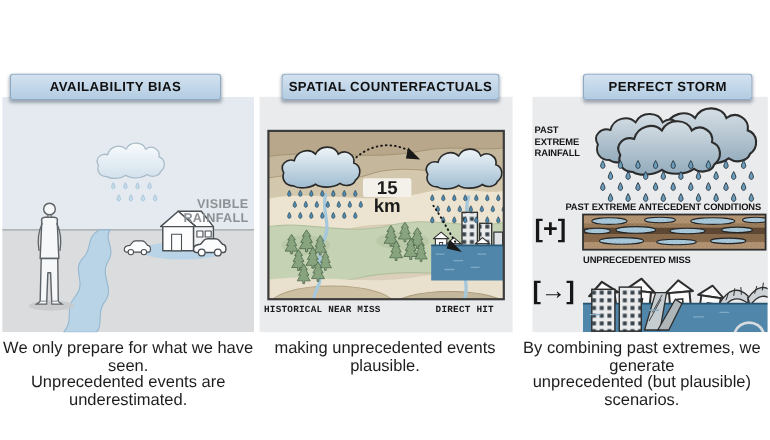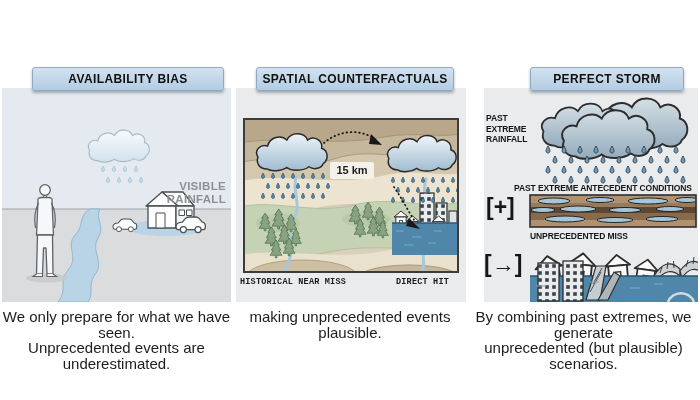--- a/index.html
+++ b/index.html
@@ -12,21 +12,21 @@
        font-size:12px;font-weight:bold;color:#101010;letter-spacing:.4px;z-index:5;}
   .panel{position:absolute;top:88px;height:214px;}
   .p-bg{background:#eaebed;}
   .cap{position:absolute;top:309px;text-align:center;font-size:15px;line-height:15.5px;color:#1d1d1d;}
   .maplab{position:absolute;font-size:8.5px;font-weight:bold;color:#1b1b1b;letter-spacing:.2px;
           text-align:left;white-space:nowrap;font-family:Liberation Mono, monospace;}
   .vh{position:absolute;top:92px;right:5px;width:84px;text-align:right;
       font-size:11.5px;font-weight:bold;line-height:12.5px;color:#8c9196;letter-spacing:.3px;}
   .dist{position:absolute;left:94px;top:74px;width:44px;height:17px;line-height:17px;
         background:rgba(245,243,237,.95);border-radius:2px;text-align:center;
-        font-size:11px;font-weight:600;color:#1c1c1c;z-index:4;}
+        font-size:17px;font-weight:600;color:#1c1c1c;z-index:4;}
   .laylab{position:absolute;font-size:8.5px;font-weight:bold;color:#161616;
           letter-spacing:-.1px;text-align:left;line-height:10.5px;}
   .op{position:absolute;font-size:23px;font-weight:bold;color:#161616;line-height:24px;}
   svg{display:block;}
 </style>
 </head>
 <body>
 
 <svg width="0" height="0" style="position:absolute" aria-hidden="true">
   <defs>
@@ -61,21 +61,21 @@
     </pattern>
     <pattern id="stip" width="4" height="4" patternUnits="userSpaceOnUse">
       <circle cx="1" cy="1" r="0.5" fill="rgba(40,25,10,0.25)"></circle>
       <circle cx="3" cy="3" r="0.5" fill="rgba(40,25,10,0.2)"></circle>
     </pattern>
   </defs>
 </svg>
 
 <div id="stage">
 
-  <div class="hdr" style="left:32px;width:190px;">AVAILABILITY BIAS</div>
+  <div class="hdr" style="left:9px;width:190px;">AVAILABILITY BIAS</div>
   <div class="hdr" style="left:256px;width:196px;">SPATIAL COUNTERFACTUALS</div>
   <div class="hdr" style="left:530px;width:152px;text-align:center;">PERFECT STORM</div>
 
   <div class="panel" style="left:2px;width:229px;">
     <svg width="229" height="214" viewBox="0 0 229 214">
       <rect x="0" y="0" width="229" height="121" fill="#e4eaef"></rect>
       <rect x="0" y="121" width="229" height="93" fill="#dbdcde"></rect>
       <line x1="0" y1="121" x2="229" y2="121" stroke="#9fa4a8" stroke-width="1"></line>
 
       <path d="M98,121 C92,130 104,138 96,150 C88,164 104,174 92,188 C86,198 92,206 86,214 L56,214 C66,202 56,194 66,182 C78,168 62,158 74,146 C82,138 76,128 88,121 Z" fill="#b9d4e6" stroke="#93b7d0" stroke-width="1"></path>

